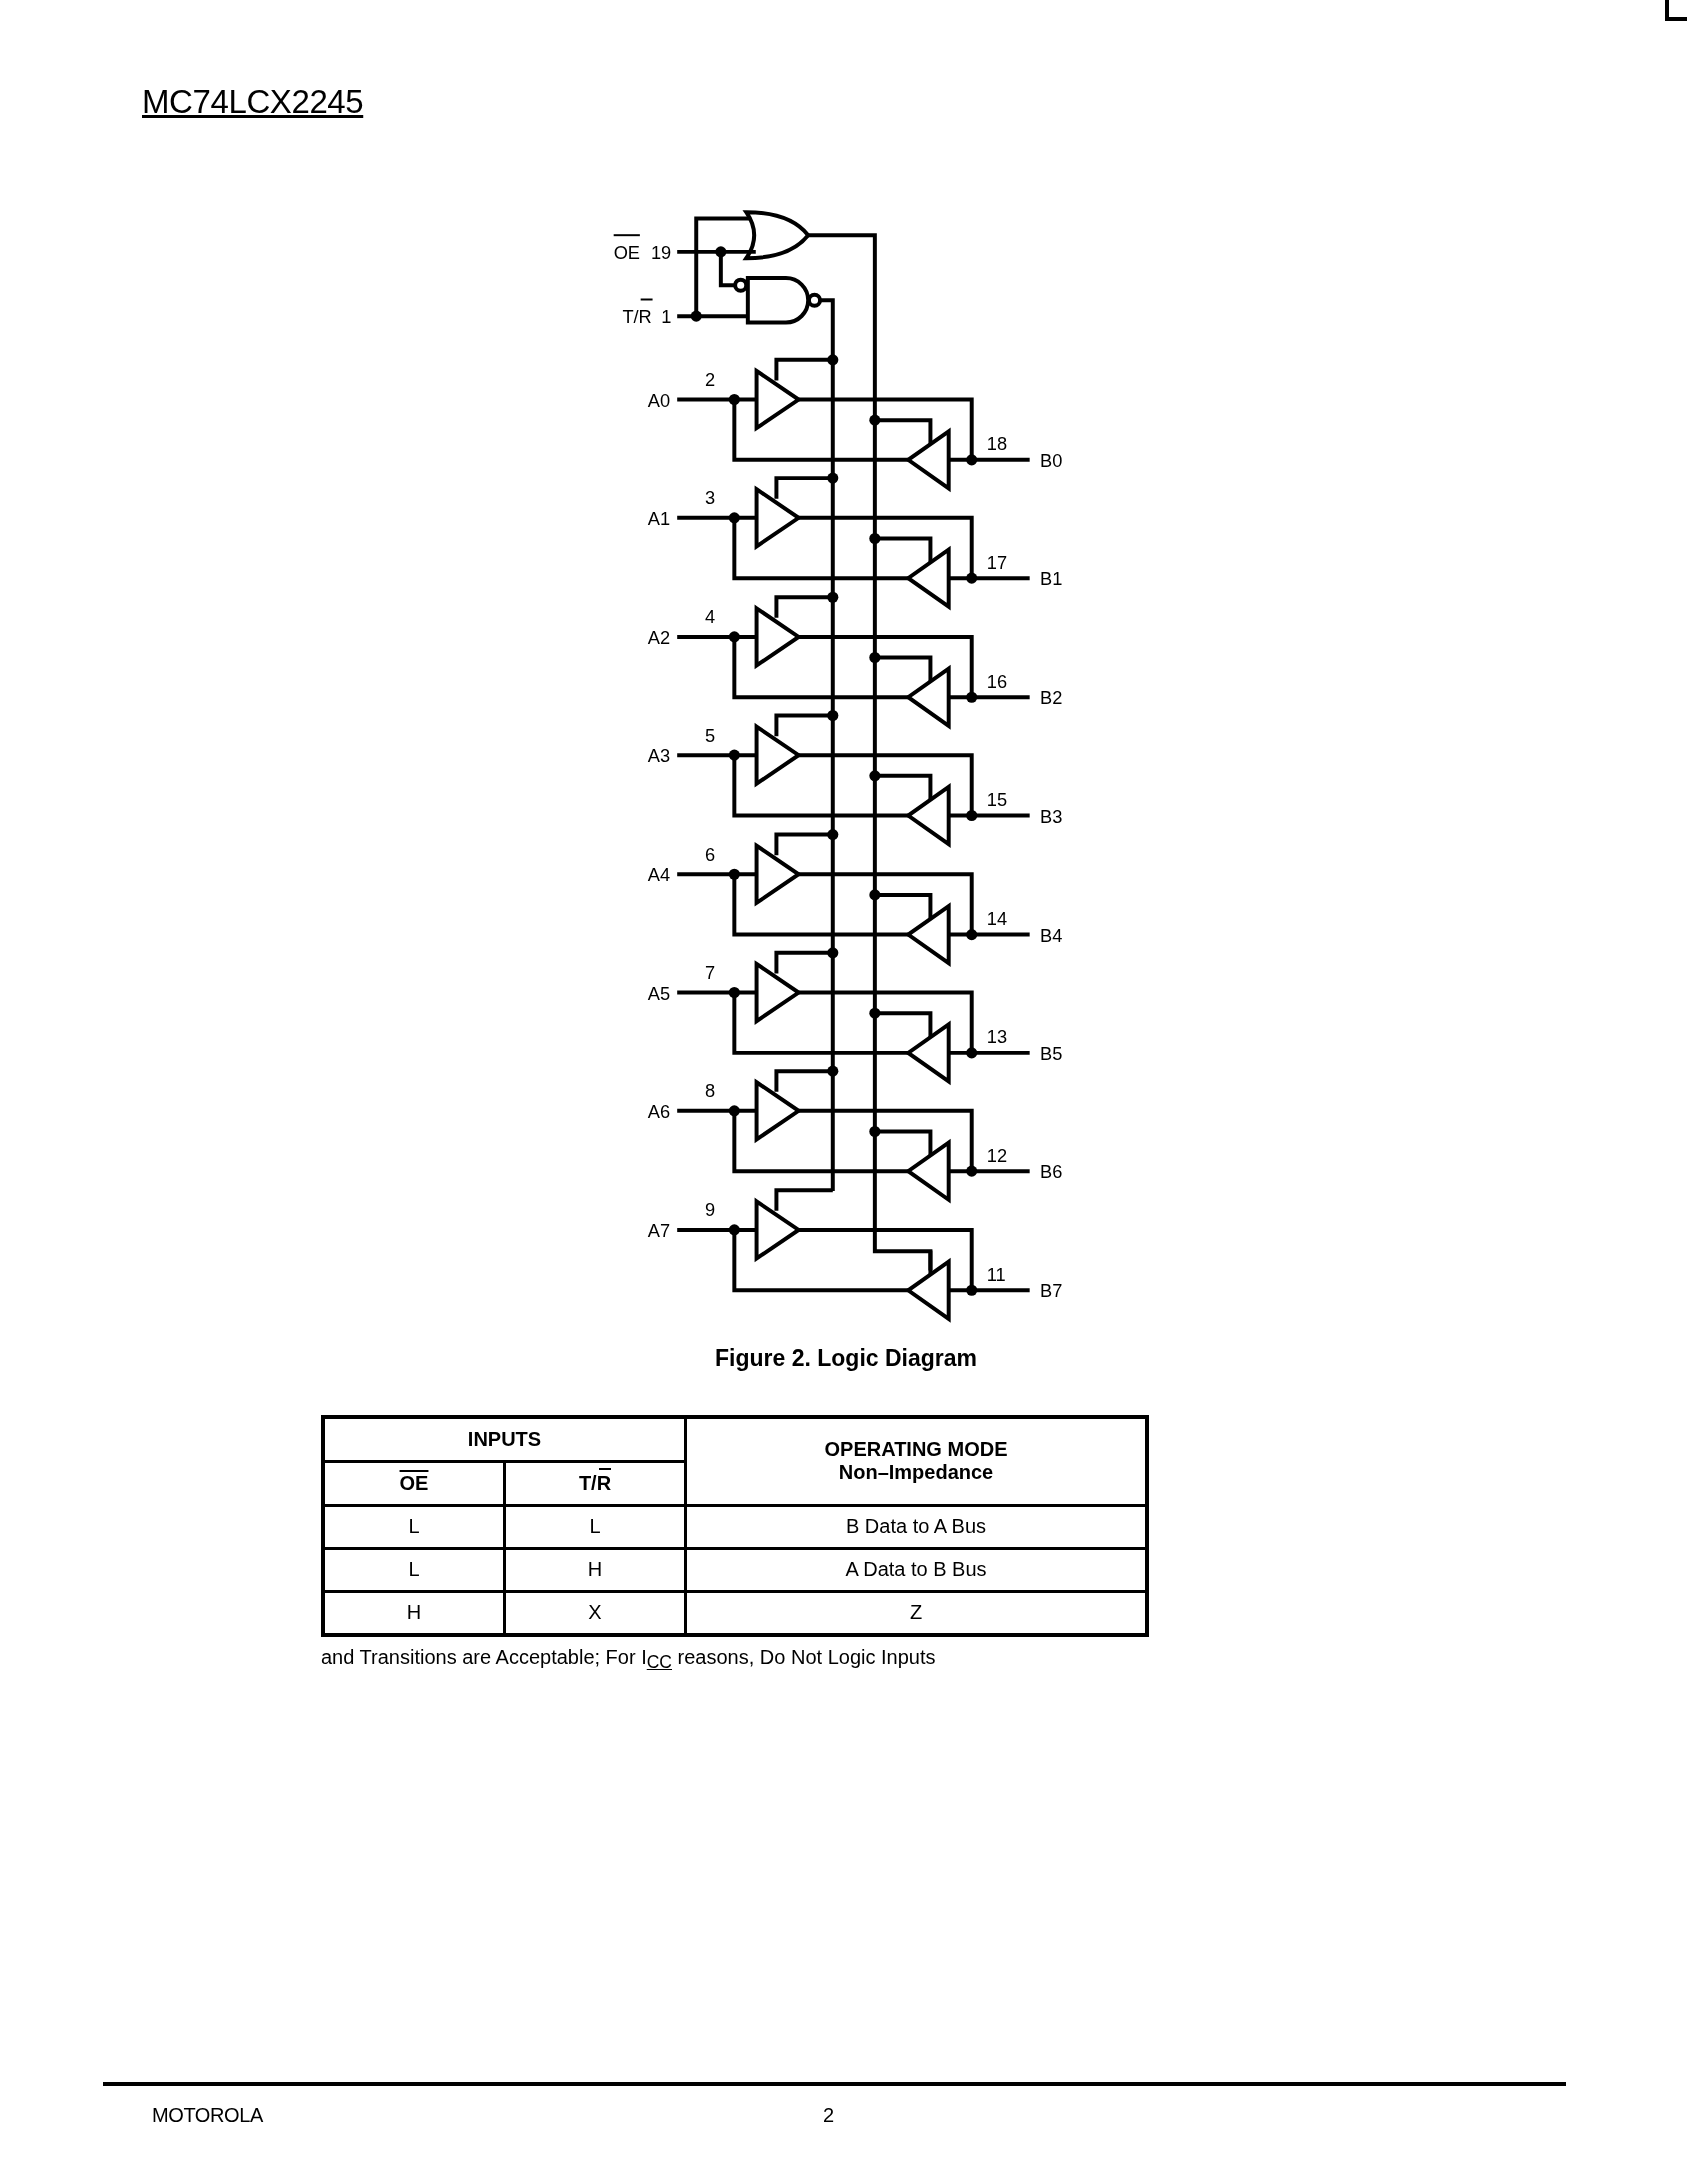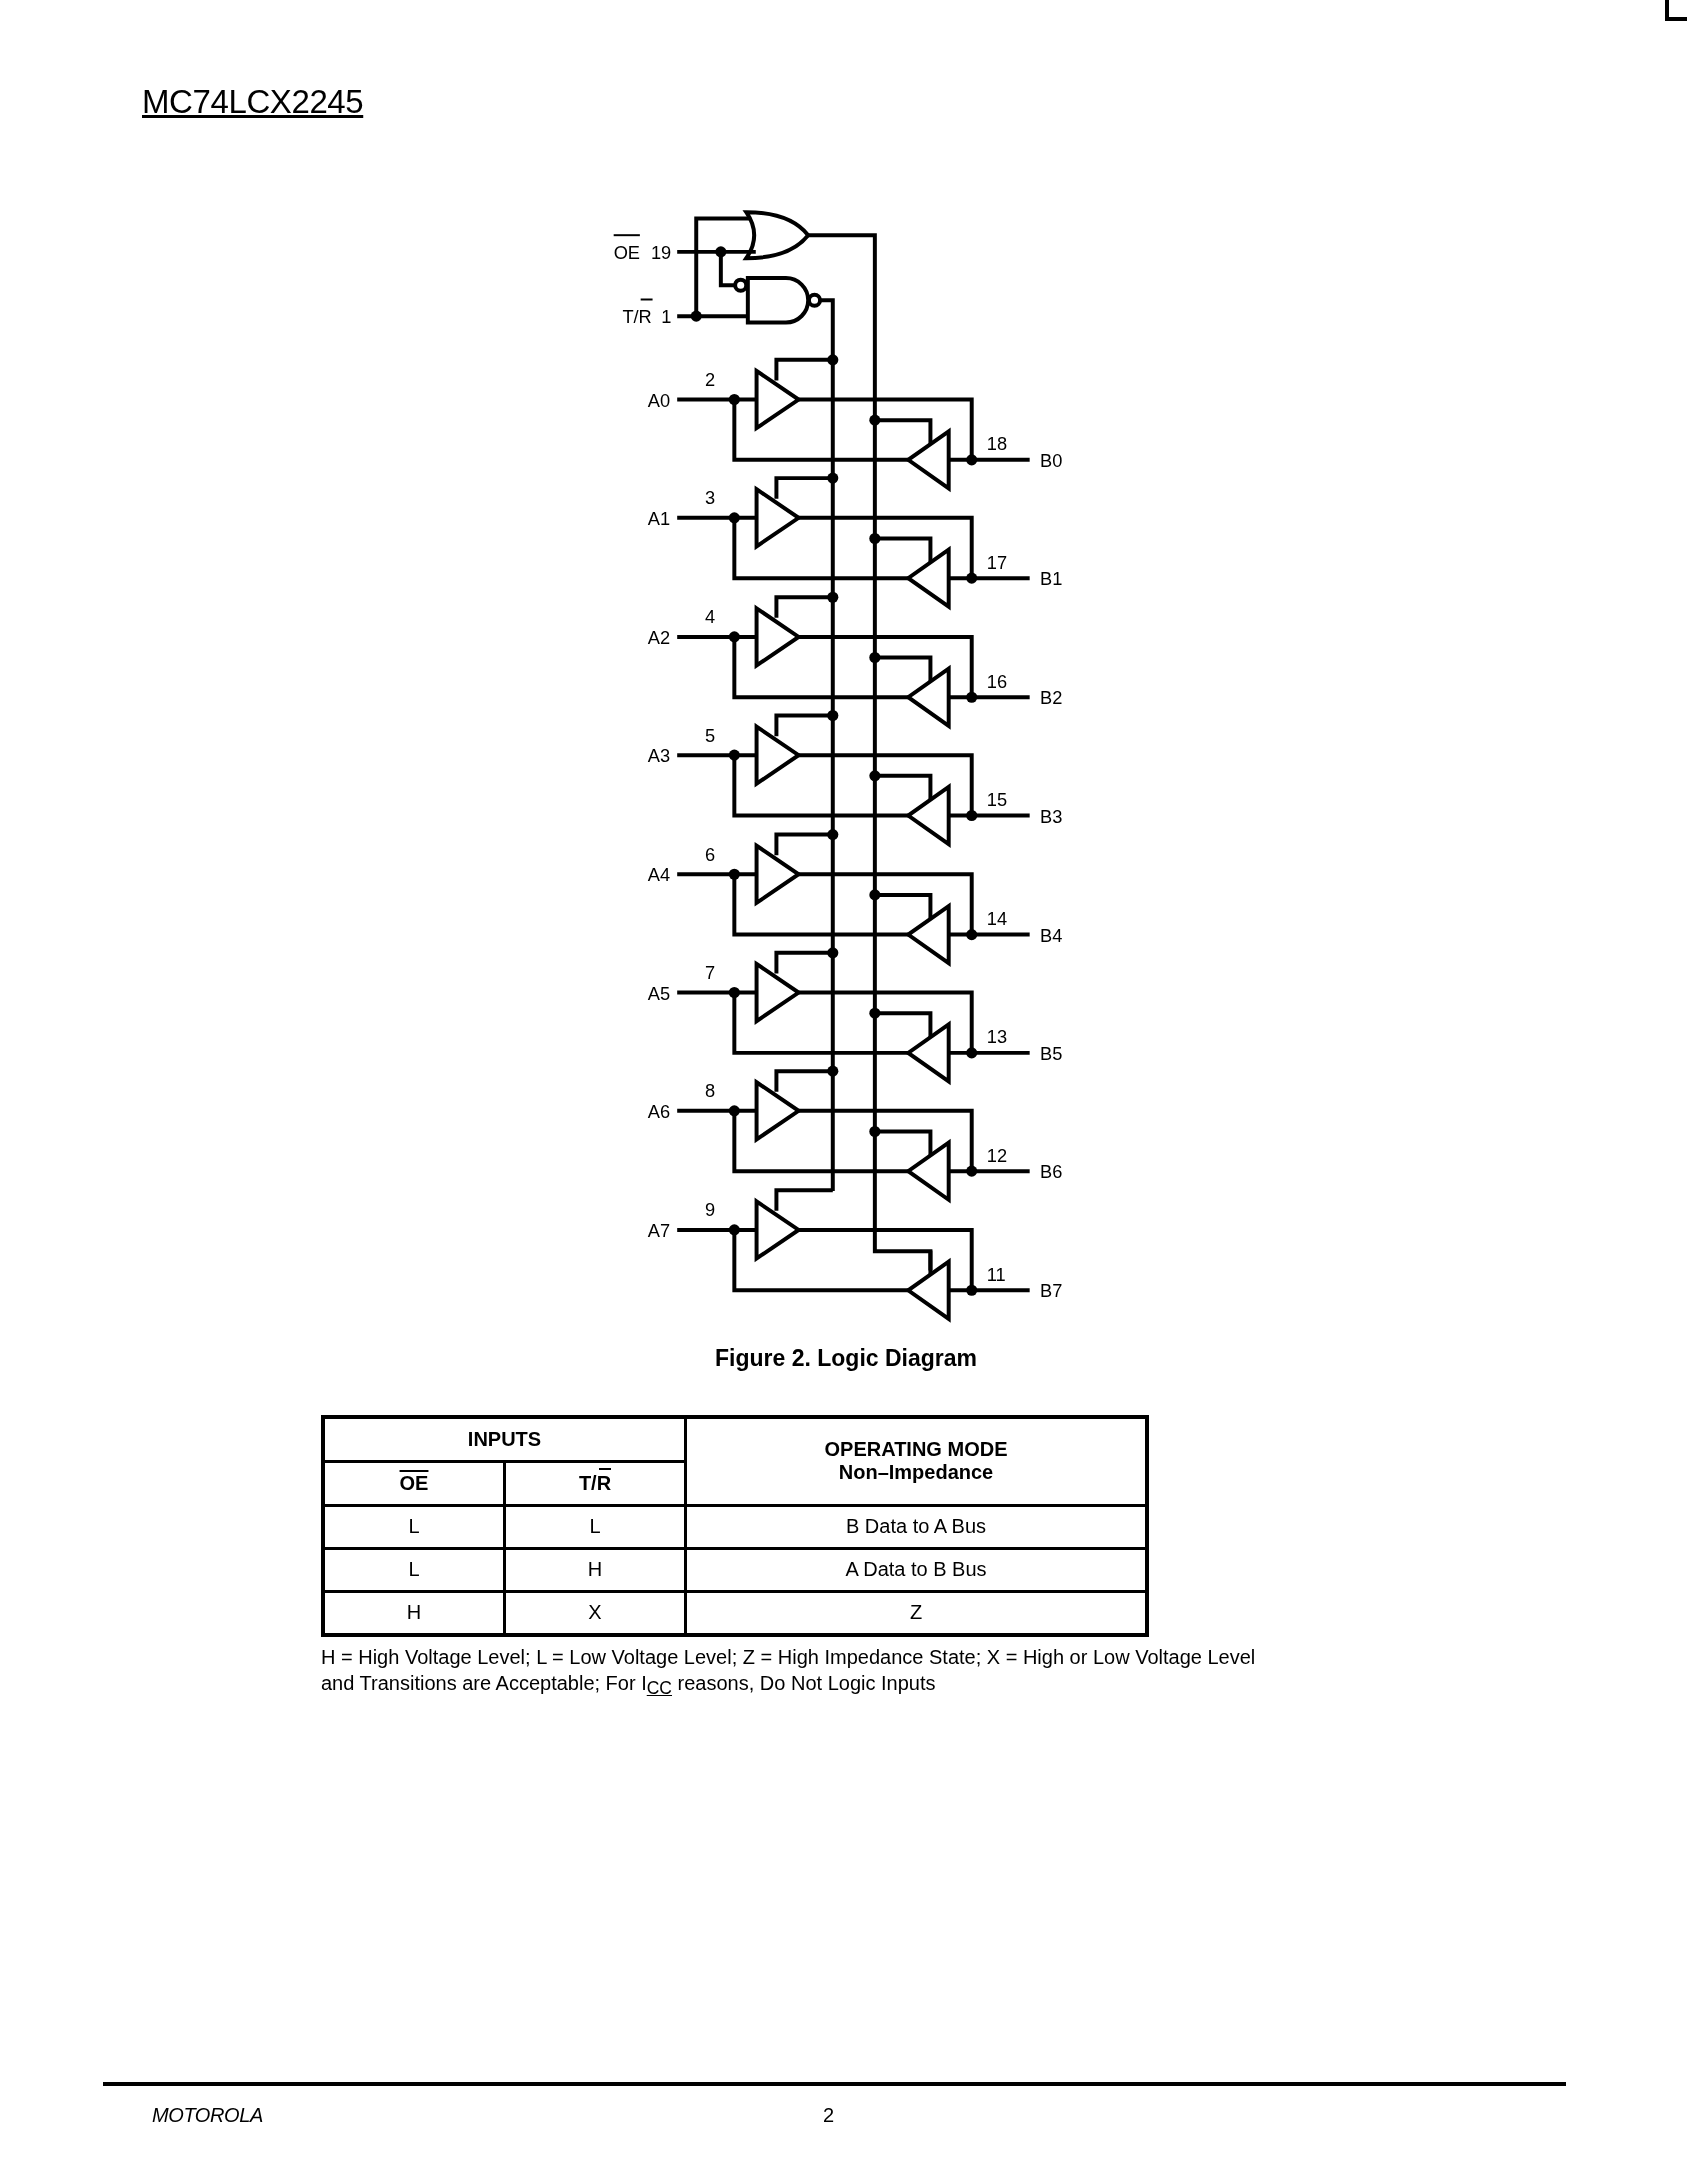--- a/index.html
+++ b/index.html
@@ -21,21 +21,21 @@
   #truth-table th { font-weight: bold; }
   #truth-table .h1 { height: 44px; }
   #truth-table .h2 { height: 44px; }
   #truth-table .row td { height: 40px; }
   .ovl { text-decoration: overline; text-decoration-thickness: 2.4px; }
   .ovl-r { position: relative; display: inline-block; }
   .ovl-r::before { content: ""; position: absolute; top: -3.2px; right: 0; width: 0.6em; border-top: 2.4px solid #000; }
   #table-note { left: 321px; top: 1644px; width: 1048px; font-size: 20px; line-height: 26px; }
   #table-note sub { font-size: 17.5px; vertical-align: -4px; text-decoration: underline; }
   #footer-rule { left: 103px; top: 2082px; width: 1463px; height: 4px; background: #000; }
-  #footer-left { left: 152px; top: 2104px; font-size: 20px; letter-spacing: -0.4px; font-style: italic; }
+  #footer-left { left: 152px; top: 2104px; font-size: 20px; letter-spacing: -0.4px; }
   #footer-page { left: 823px; top: 2104px; font-size: 20px; }
 </style>
 </head>
 <body>
 
 <div id="corner-mark" class="abs"></div>
 
 <div id="doc-title" class="abs">MC74LCX2245</div>
 
 <svg id="diagram" class="abs" xmlns="http://www.w3.org/2000/svg" width="1687" height="1350" viewBox="0 0 2125 1700">
@@ -244,20 +244,19 @@
   </tr>
   <tr class="row">
     <td>H</td>
     <td>X</td>
     <td>Z</td>
   </tr>
 </tbody>
   </table>
 
 <div id="table-note" class="abs">
-  <div>H = High Voltage Level; L = Low Voltage Level; Z = High Impedance State; X = High or Low Voltage Level</div>
   <div><span>and Transitions are Acceptable; For I</span><sub>CC</sub><span> reasons, Do Not Logic Inputs</span></div>
 </div>
 
 <div id="footer-rule" class="abs"></div>
 <div id="footer-left" class="abs">MOTOROLA</div>
 <div id="footer-page" class="abs">2</div>
 
 
 </body></html>

